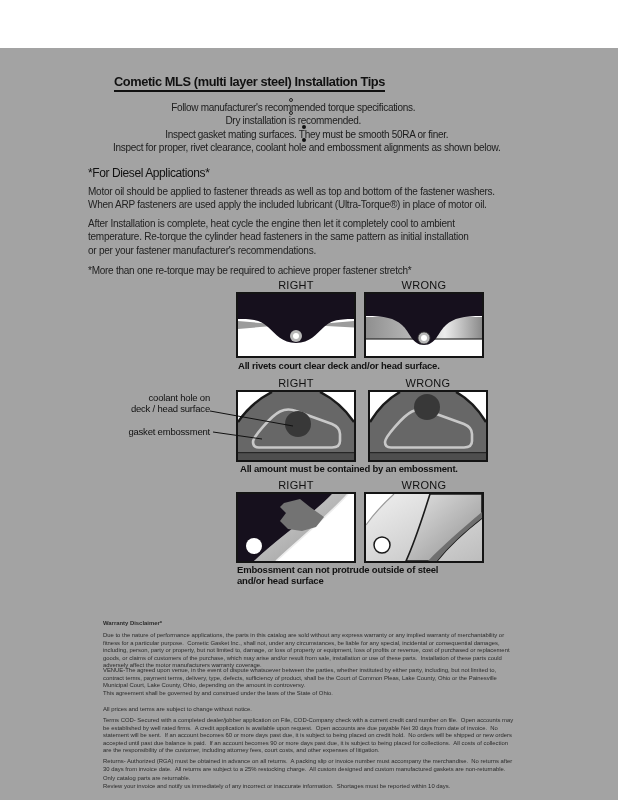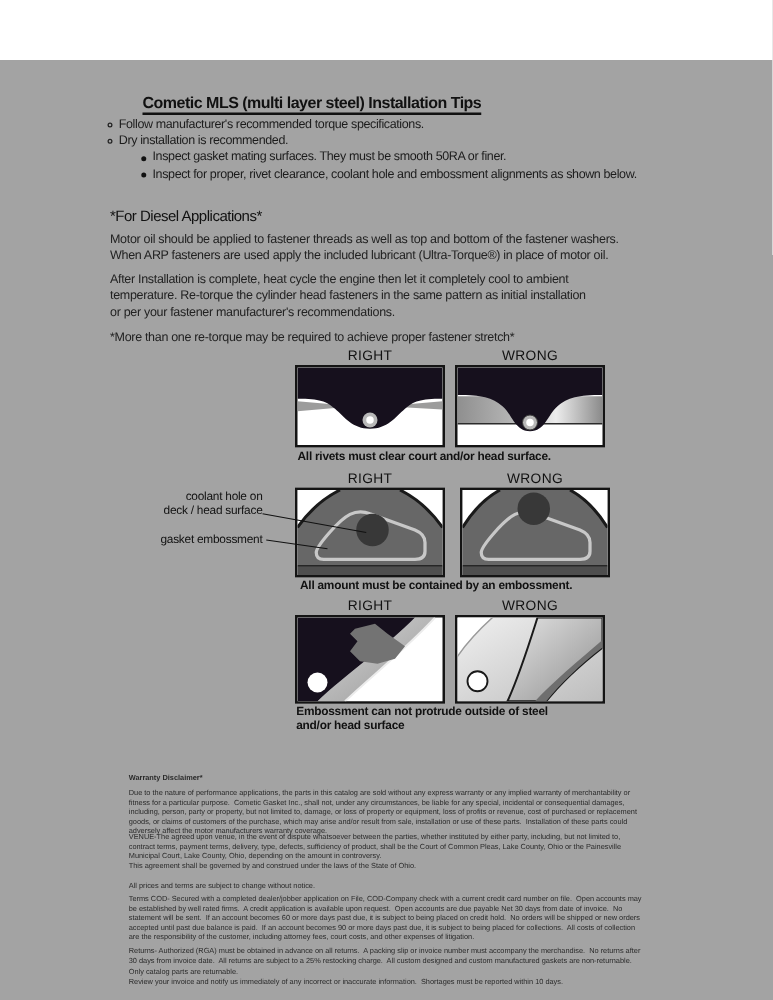--- a/index.html
+++ b/index.html
@@ -9,21 +9,21 @@
     font-family:"Liberation Sans", sans-serif; color:#1c1c1c; overflow:hidden;margin-top:48px;
   }
   .abs { position:absolute; }
   .pre { white-space:pre-wrap; }
 
   .title {
     left:114px; top:26px; font-size:12.8px; font-weight:bold; letter-spacing:-0.4px;
     color:#111; border-bottom:2px solid #111; padding-bottom:1px;
   }
   .bullets { left:86px; top:46px; font-size:10px; letter-spacing:-0.3px; }
-  .b-row { display:flex; align-items:flex-start; height:13.2px; }
+  .b-row { display:flex; align-items:center; height:13.2px;flex-direction:column; }
   .b-row.sub { margin-left:27px; }
   .marker { flex:0 0 auto; margin-top:4px; margin-right:5px; }
   .ring { width:4px; height:4px; border:1px solid #222; border-radius:50%; }
   .dot  { width:4px; height:4px; background:#111; border-radius:50%; margin-top:4.5px; }
 
   .diesel-head { left:88px; top:118px; font-size:12px; font-weight:normal; letter-spacing:-0.4px; color:#111; }
   .body-par { font-size:10px; letter-spacing:-0.25px; line-height:13.4px; color:#222; }
   .p1 { left:88px; top:137px; }
   .p2 { left:88px; top:169px; }
   .note { left:88px; top:216px; }
@@ -95,21 +95,21 @@
             <stop offset="1" stop-color="#8a8a8a"></stop>
         </linearGradient>
       </defs>
       <rect x="0" y="23" width="116" height="22" fill="url(#g1)"></rect>
       <rect x="0" y="44.4" width="116" height="1.2" fill="#2b2b2b"></rect>
       <path d="M0,0 H116 V22 C97,22 88,24 80,31 C72,38 70,51 58,51 C46,51 44,38 36,31 C28,24 19,22 0,22 Z" fill="#16101d"></path>
       <circle cx="58" cy="44" r="6" fill="#b8b8b8" stroke="#3a3a3a" stroke-width="0.8"></circle>
       <circle cx="58" cy="44" r="3" fill="#ffffff"></circle>
     </svg>
   </div>
-  <div class="abs caption" style="left:238px; top:313px;">All rivets must clear court and/or head surface.</div>
+  <div class="abs caption" style="left:238px; top:313px;">All rivets court clear deck and/or head surface.</div>
 
   <div class="abs rw-label" style="left:236px; top:329px;">RIGHT</div>
   <div class="abs rw-label" style="left:368px; top:329px;">WRONG</div>
 
   <div class="abs leader-label pre" style="right:408px; top:345px;">coolant hole on
 deck / head surface</div>
   <div class="abs leader-label" style="right:408px; top:379px;">gasket embossment</div>
 
   <div class="abs dbox" style="left:236px; top:342px; width:120px; height:72px;">
     <svg width="116" height="68" viewBox="0 0 116 68">

